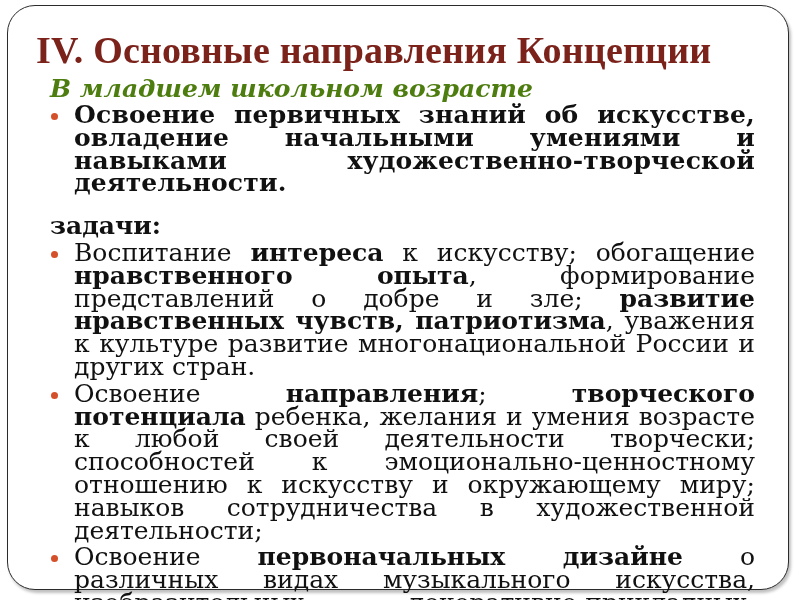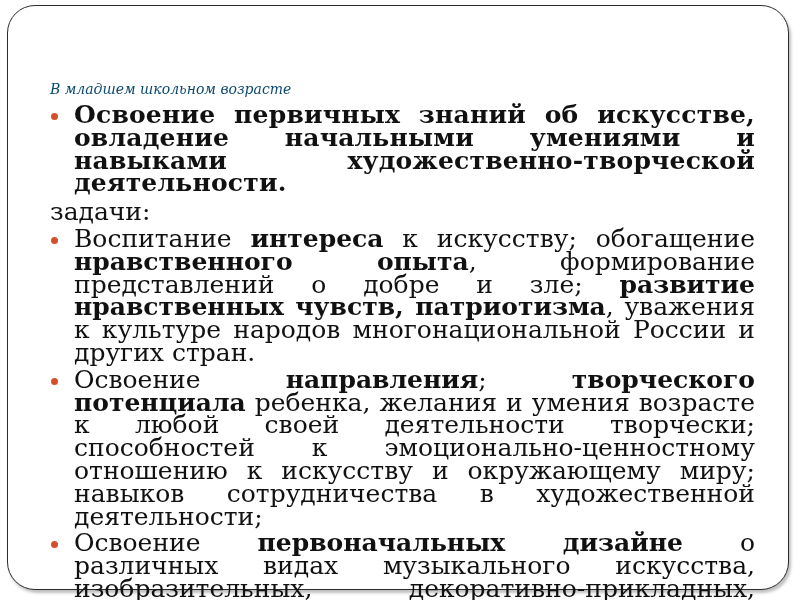--- a/index.html
+++ b/index.html
@@ -39,23 +39,24 @@
       color: #7b231b;
       white-space: nowrap;
       letter-spacing: 0.2px;
     }
     .subtitle {
       position: absolute;
       left: 50px;
       top: 77px;
       font-family: "DejaVu Serif", serif;
       font-style: italic;
-      font-size: 14px;
+      font-size: 25px;
       line-height: 24px;
-      color: #0c4a6e;
+      color: #4d7c0f;
+      font-weight: bold;
     }
     .content {
       position: absolute;
       left: 50px;
       top: 104px;
       width: 705px;
       font-family: "DejaVu Serif", serif;
       color: #111111;
       font-size: 25px;
       line-height: 22.8px;
@@ -73,46 +74,47 @@
       width: 7px;
       height: 7px;
       border-radius: 50%;
       background: #d4502a;
     }
     .bullet-item.bold-item {
       font-weight: bold;
       letter-spacing: 0.2px;
     }
     .section-label {
-      font-weight: normal;
-      margin: 6px 0 4px 0;
+      font-weight: bold;
+      margin: 20px 0 4px 0;
     }
     b { font-weight: bold; }
     .item-1 { margin-bottom: 6px; }
   </style>
 </head>
 <body>
 
 <div class="slide">
   <div class="frame"></div>
 
+  <div class="title">IV. Основные направления Концепции</div>
 
   <div class="subtitle">В младшем школьном возрасте</div>
 
   <div class="content">
     <div class="bullet-item bold-item item-1">
       <span class="bullet-dot"></span>
       <span>Освоение первичных знаний об искусстве, овладение начальными умениями и навыками художественно-творческой деятельности.</span>
     </div>
 
     <div class="section-label">задачи:</div>
 
     <div class="bullet-item">
       <span class="bullet-dot"></span>
-      <span><span>Воспитание </span><b>интереса</b><span> к искусству; обогащение </span><b>нравственного опыта</b><span>, формирование представлений о добре и зле; </span><b>развитие нравственных чувств, патриотизма</b><span>, уважения к культуре народов многонациональной России и других стран.</span></span>
+      <span><span>Воспитание </span><b>интереса</b><span> к искусству; обогащение </span><b>нравственного опыта</b><span>, формирование представлений о добре и зле; </span><b>развитие нравственных чувств, патриотизма</b><span>, уважения к культуре развитие многонациональной России и других стран.</span></span>
     </div>
 
     <div class="bullet-item">
       <span class="bullet-dot"></span>
       <span><span>Освоение </span><b>направления</b><span>; </span><b>творческого потенциала</b><span> ребенка, желания и умения возрасте к любой своей деятельности творчески; способностей к эмоционально-ценностному отношению к искусству и окружающему миру; навыков сотрудничества в художественной деятельности;</span></span>
     </div>
 
     <div class="bullet-item">
       <span class="bullet-dot"></span>
       <span><span>Освоение </span><b>первоначальных дизайне</b><span> о различных видах музыкального искусства, изобразительных, декоративно-прикладных, архитектуре и дизайне, их роли в жизни человека и общества.</span></span>

